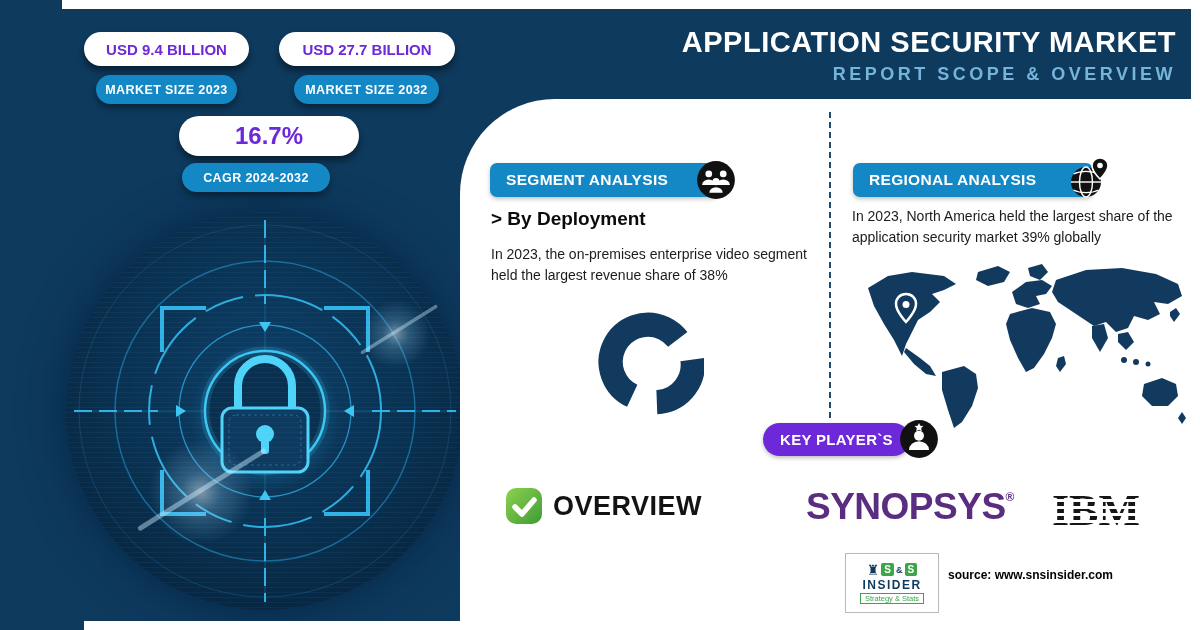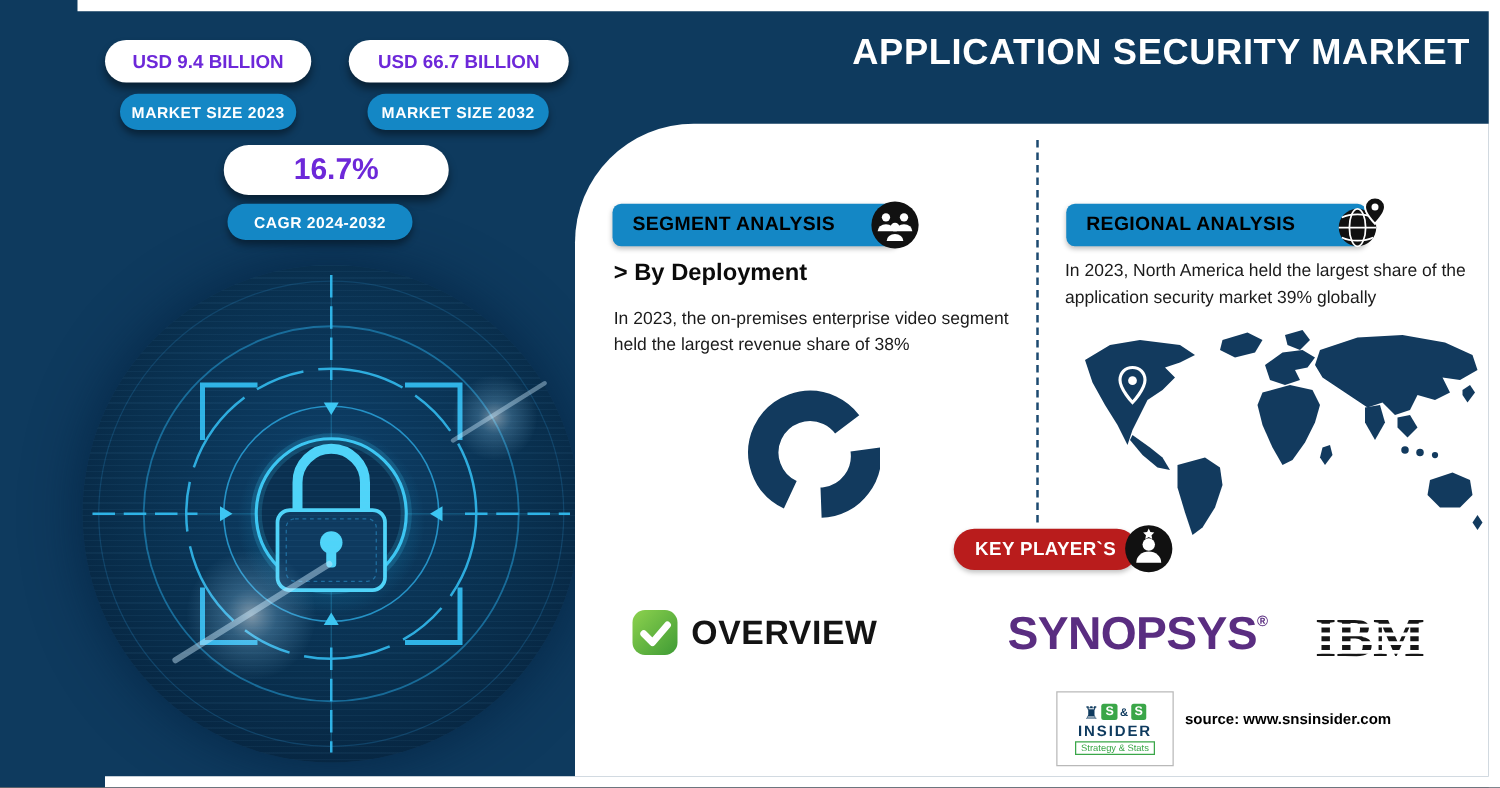--- a/index.html
+++ b/index.html
@@ -36,39 +36,39 @@
   .orb::after{content:"";position:absolute;inset:0;border-radius:50%;
        background:repeating-linear-gradient(180deg, rgba(120,200,255,.05) 0 1px, transparent 1px 5px);}
   .orb svg{position:absolute;inset:0;}
 
   
   .panel{position:absolute;left:460px;top:99px;right:9px;bottom:9px;background:#fff;
          border-top-left-radius:95px;z-index:3;}
   .divider{position:absolute;left:829px;top:112px;height:306px;width:0;
            border-left:2px dashed #1c4a70;z-index:4;}
 
-  .section-btn{position:absolute;height:34px;background:#1487c5;color:#000000;font-weight:800;
+  .section-btn{position:absolute;height:34px;background:#1487c5;color:#ffffff;font-weight:800;
                font-size:15.5px;display:flex;align-items:center;padding:0 16px;border-radius:7px;
                letter-spacing:.3px;box-shadow:0 2px 4px rgba(0,0,0,.25);z-index:5;}
   #seg-btn{left:490px;top:163px;width:197px;}
   #reg-btn{left:853px;top:163px;width:208px;}
   .icon-badge{position:absolute;z-index:6;}
   #seg-icon{left:696px;top:160px;width:40px;height:40px;}
   #reg-icon{left:1066px;top:156px;width:46px;height:46px;}
   #kp-icon{left:899px;top:419px;width:40px;height:40px;}
 
   .seg-heading{position:absolute;left:491px;top:208px;font-size:19px;font-weight:800;color:#0b0b0b;z-index:5;}
   .para{position:absolute;font-size:14px;line-height:1.5;color:#1b1b1b;z-index:5;}
   #seg-para{left:491px;top:244px;width:345px;}
   #reg-para{left:852px;top:206px;width:348px;}
 
   .donut{position:absolute;left:592px;top:306px;width:112px;height:112px;z-index:5;}
   .worldmap{position:absolute;left:860px;top:260px;width:334px;height:174px;z-index:5;}
 
-  .kp-pill{position:absolute;left:763px;top:423px;width:147px;height:33px;background:#b91c1c;
+  .kp-pill{position:absolute;left:763px;top:423px;width:147px;height:33px;background:#6d28d9;
            color:#fff;font-weight:800;font-size:15px;border-radius:17px;display:flex;align-items:center;
            justify-content:center;letter-spacing:.3px;box-shadow:0 2px 4px rgba(0,0,0,.25);z-index:5;}
 
   .logo-checkmarx{position:absolute;left:504px;top:486px;display:flex;align-items:center;gap:9px;z-index:5;}
   .logo-checkmarx .cm-text{font-size:27px;font-weight:800;letter-spacing:.5px;color:#131313;}
   .logo-synopsys{position:absolute;left:806px;top:486px;font-size:37px;font-weight:800;
                  letter-spacing:-.5px;color:#5a2d81;z-index:5;}
   .logo-synopsys sup{font-size:12px;font-weight:700;vertical-align:18px;}
   .logo-ibm{position:absolute;left:1050px;top:486px;z-index:5;}
 
@@ -141,24 +141,25 @@
       <circle cx="330" cy="122" r="34" fill="url(#flare1)" opacity=".5"></circle>
       <rect x="62" y="276" width="150" height="5" rx="2.5" fill="#cfeeff" opacity=".45" transform="rotate(-32 135 280)"></rect>
       <rect x="290" y="118" width="90" height="3.5" rx="2" fill="#cfeeff" opacity=".4" transform="rotate(-32 330 122)"></rect>
     </svg>
   </div>
 
   <div class="panel"></div>
   <div class="divider"></div>
 
   <div class="hd-title">APPLICATION SECURITY MARKET</div>
+  <div class="hd-sub">REPORT SCOPE &amp; OVERVIEW</div>
 
   <div class="pill white" id="v1">USD 9.4 BILLION</div>
   <div class="pill blue" id="l1">MARKET SIZE 2023</div>
-  <div class="pill white" id="v2">USD 66.7 BILLION</div>
+  <div class="pill white" id="v2">USD 27.7 BILLION</div>
   <div class="pill blue" id="l2">MARKET SIZE 2032</div>
   <div class="pill white" id="v3">16.7%</div>
   <div class="pill blue" id="l3">CAGR 2024-2032</div>
 
   <div class="section-btn" id="seg-btn">SEGMENT ANALYSIS</div>
   <div class="icon-badge" id="seg-icon">
     <svg viewBox="0 0 36 36" width="40" height="40">
       <circle cx="18" cy="18" r="17" fill="#111"></circle>
       <g fill="#fff">
         <circle cx="11.5" cy="12.5" r="3"></circle>

